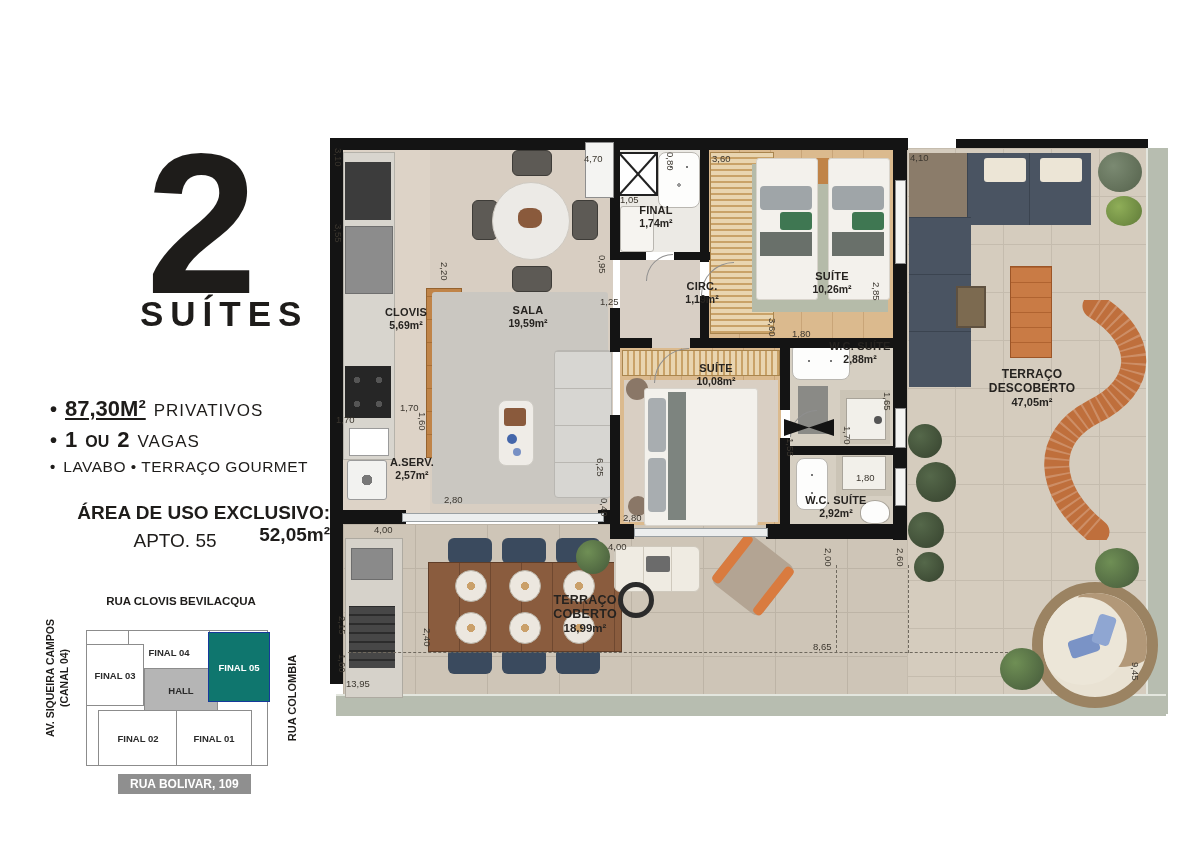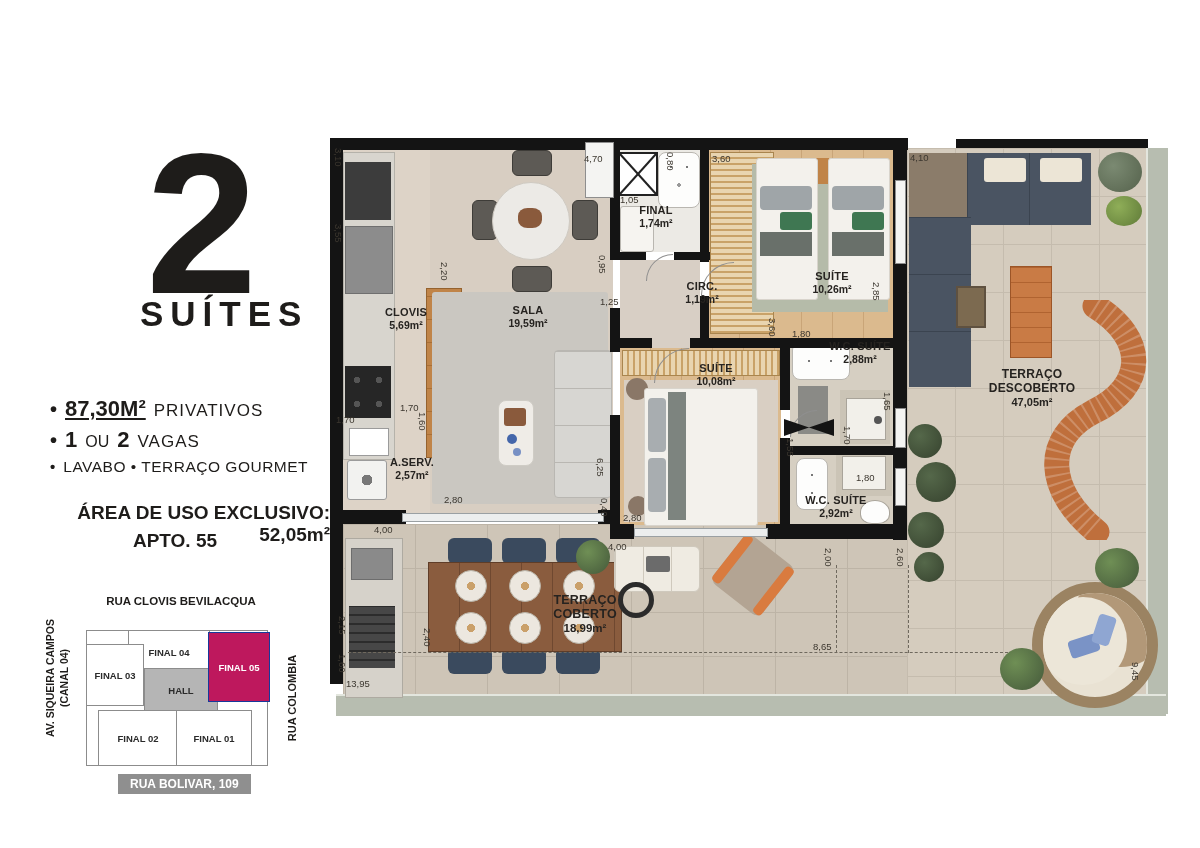--- a/index.html
+++ b/index.html
@@ -41,32 +41,32 @@
 
     <div class="abs" style="left:50px;top:396px;display:flex;flex-direction:column;gap:5px;">
       <div class="feat">
         <span style="font-size:20px;">•</span>
         <span style="font-size:22px;text-decoration:underline;">87,30M²</span>
         <span style="font-size:17px;font-weight:400;letter-spacing:1px;">PRIVATIVOS</span>
       </div>
       <div class="feat">
         <span style="font-size:20px;">•</span>
         <span style="font-size:22px;">1</span>
-        <span style="font-size:16px;font-weight:400;">OU</span>
+        <span style="font-size:16px;font-weight:700;">OU</span>
         <span style="font-size:22px;">2</span>
         <span style="font-size:17px;font-weight:400;letter-spacing:1px;">VAGAS</span>
       </div>
       <div class="feat">
         <span style="font-size:15px;">•</span>
         <span style="font-size:15.5px;font-weight:400;letter-spacing:.5px;">LAVABO • TERRAÇO GOURMET</span>
       </div>
     </div>
 
     <div class="abs" style="left:20px;top:502px;width:310px;text-align:right;font-size:19px;font-weight:700;">ÁREA DE USO EXCLUSIVO: 52,05m²</div>
-    <div class="abs" style="left:20px;top:530px;width:310px;text-align:center;font-size:19px;font-weight:700;">APTO. 55</div>
+    <div class="abs" style="left:20px;top:530px;width:310px;text-align:center;font-size:19px;font-weight:400;">APTO. 55</div>
 
     <div>
       <div class="abs" style="left:86px;top:595px;width:190px;text-align:center;font-size:11.5px;font-weight:700;">RUA CLOVIS BEVILACQUA</div>
       <div class="abs" style="left:-20px;top:662px;width:160px;height:32px;text-align:center;font-size:10.5px;font-weight:700;transform:rotate(-90deg);line-height:1.3;">
         <span style="display:block">AV. SIQUEIRA CAMPOS</span>
         <span style="display:block">(CANAL 04)</span>
       </div>
       <div class="abs" style="left:222px;top:692px;width:140px;text-align:center;font-size:11px;font-weight:700;transform:rotate(-90deg);">RUA COLOMBIA</div>
 
       <div class="cell" style="left:86px;top:630px;width:180px;height:134px;"></div>
@@ -78,21 +78,21 @@
         </div>
       <div class="cell" style="left:144px;top:668px;width:72px;height:42px;background:#b5b5b5;">
           <span>HALL</span>
         </div>
       <div class="cell" style="left:98px;top:710px;width:78px;height:54px;">
           <span>FINAL 02</span>
         </div>
       <div class="cell" style="left:176px;top:710px;width:74px;height:54px;">
           <span>FINAL 01</span>
         </div>
-      <div class="cell" style="left:208px;top:632px;width:60px;height:68px;background:#be185d;color:#fff;border-color:#16399b;z-index:6;">
+      <div class="cell" style="left:208px;top:632px;width:60px;height:68px;background:#0f766e;color:#fff;border-color:#16399b;z-index:6;">
         <span>FINAL 05</span>
         </div>
 
       <div class="abs" style="left:118px;top:774px;background:#8f8f8f;color:#fff;font-size:12px;font-weight:700;padding:3px 12px;">RUA BOLIVAR, 109</div>
     </div>
   </aside>
 
   <main>
 
     <div class="floor" style="left:1146px;top:148px;width:20px;height:566px;background:#b7bdb0;border-left:2px solid #e3e6de;"></div>

